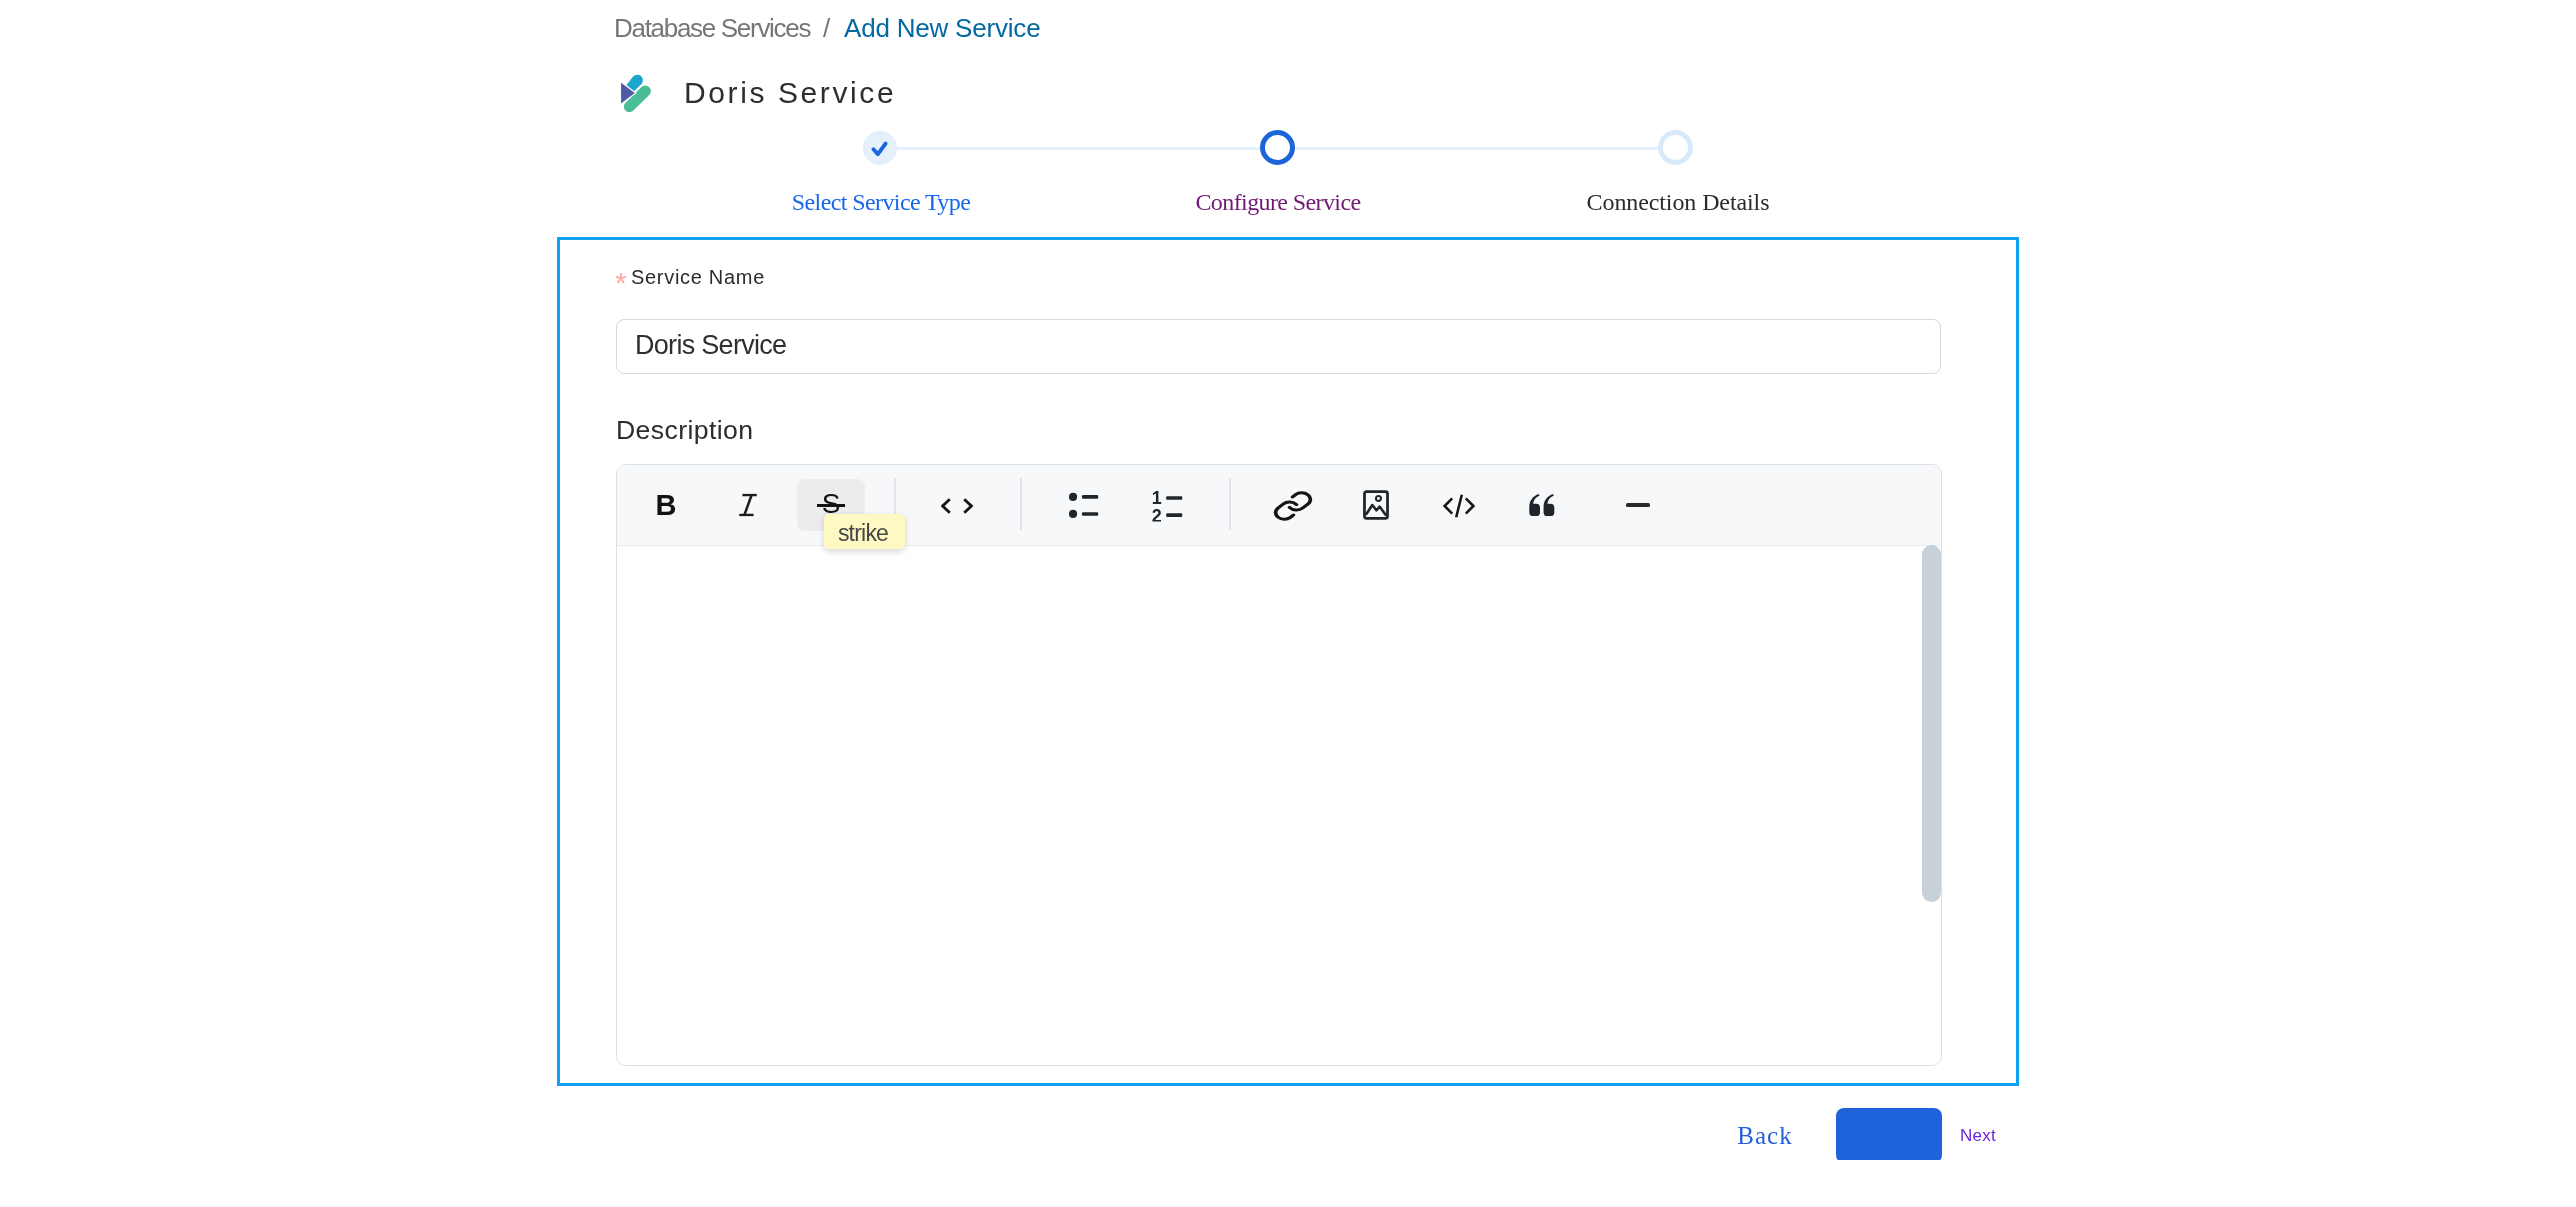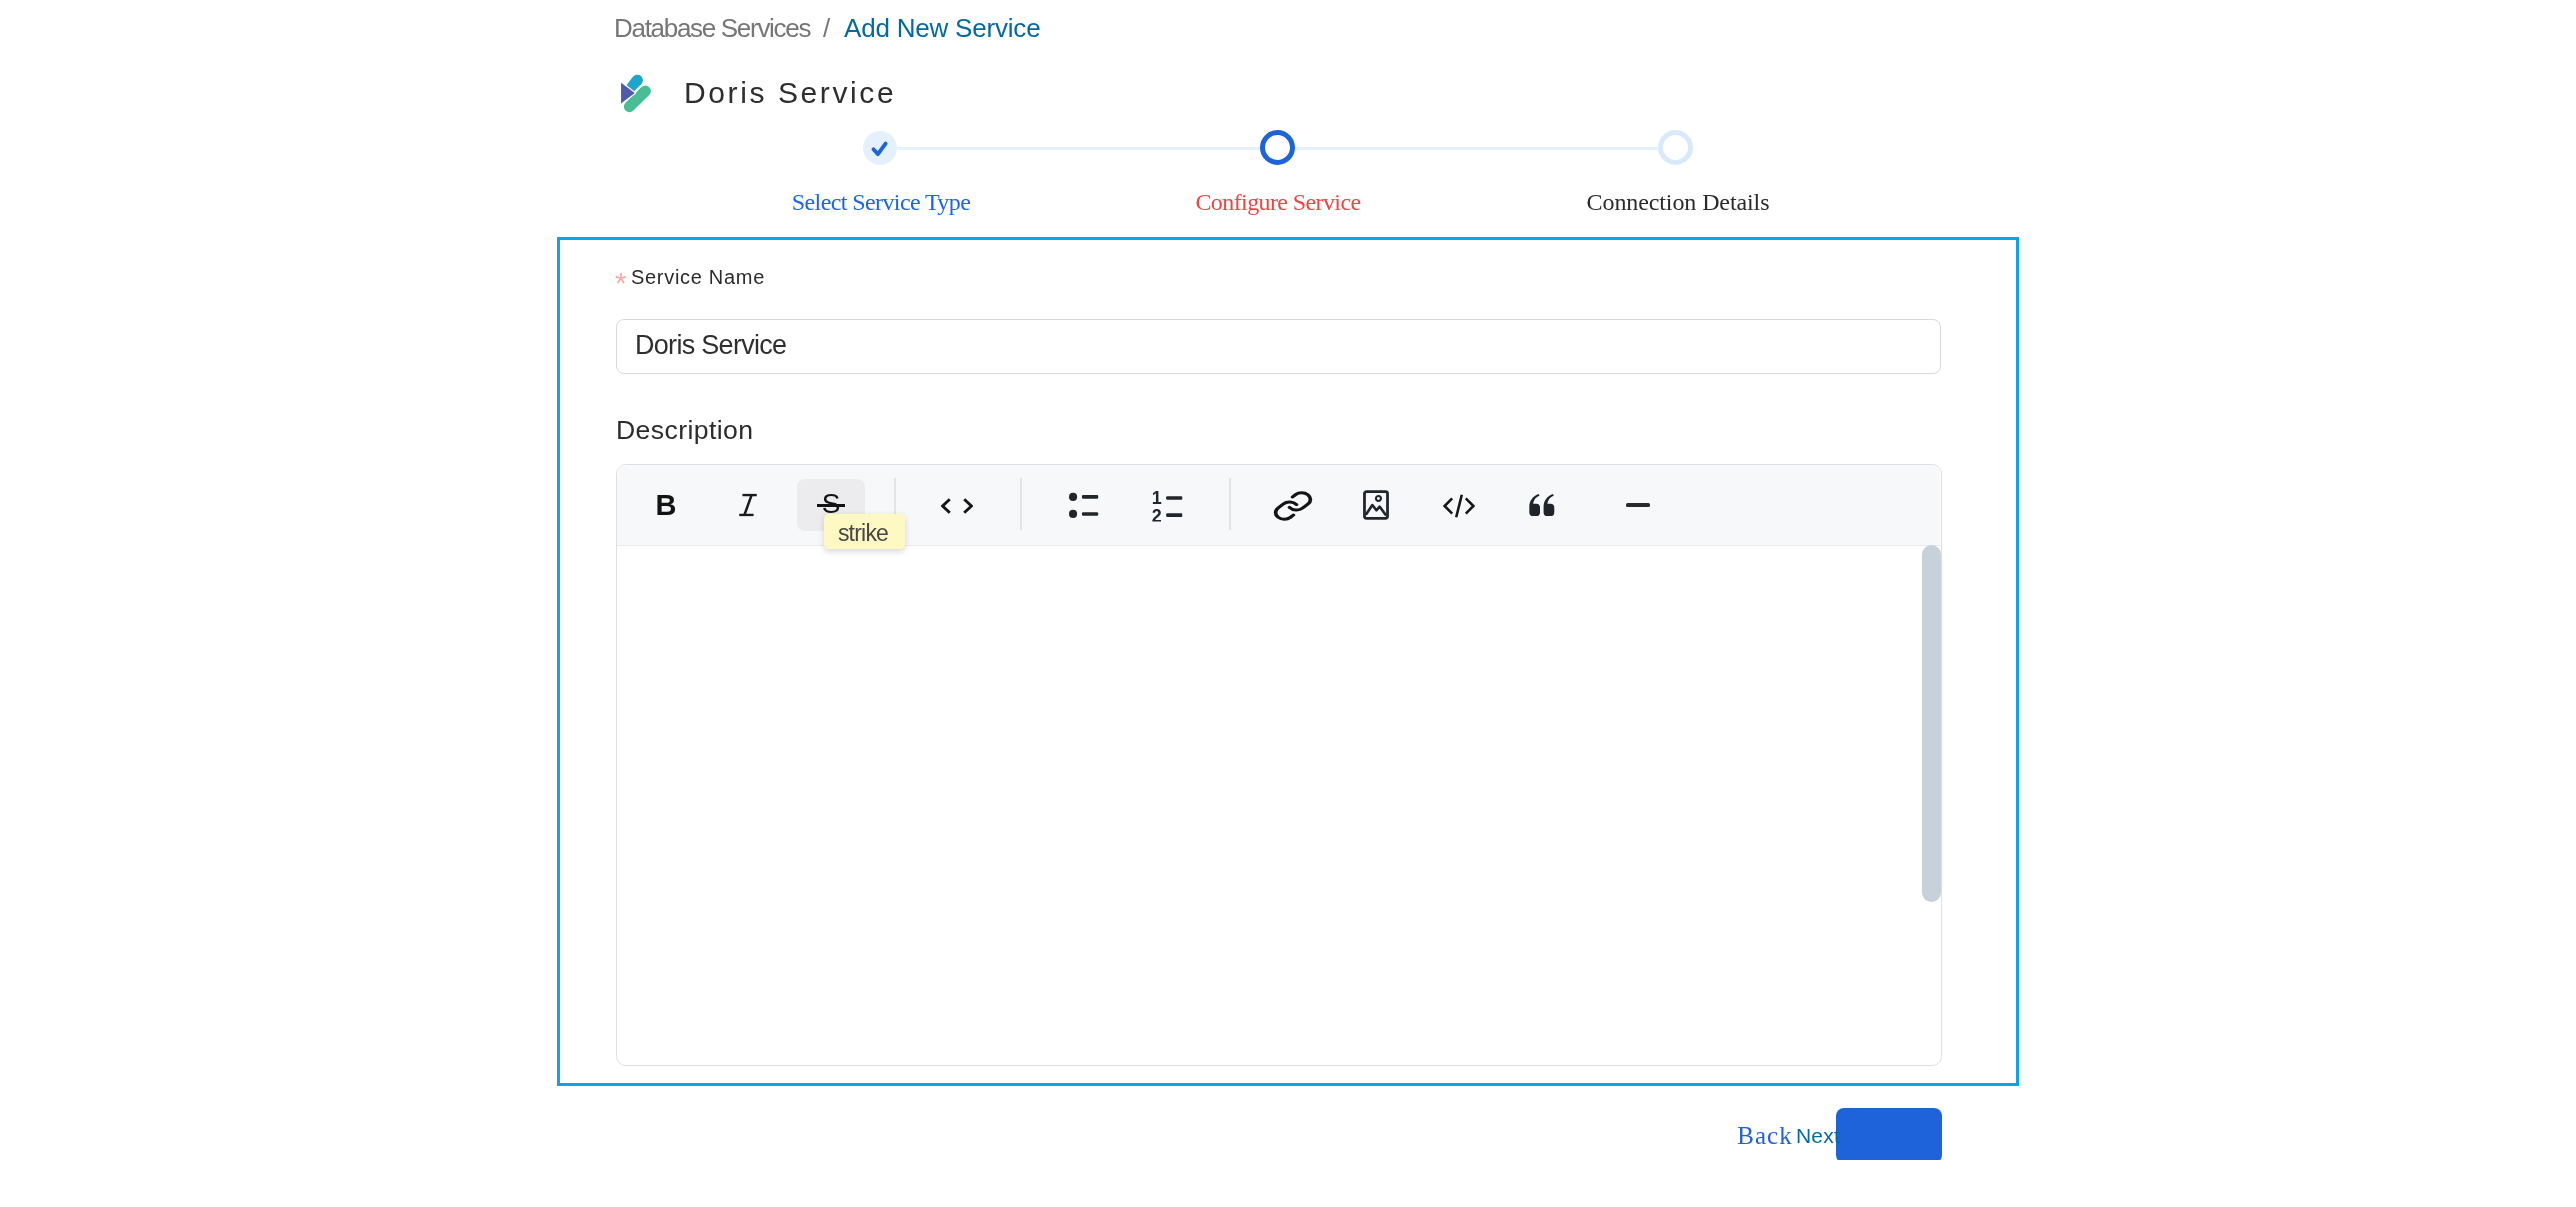--- a/index.html
+++ b/index.html
@@ -32,21 +32,21 @@
   <div class="abs" style="left:897px; top:147px; width:364px; height:3.2px; background:#e4f1fc;"></div>
   <div class="abs" style="left:1294px; top:147px; width:364px; height:3.2px; background:#e4f1fc;"></div>
   <div class="abs" style="left:863px; top:131px; width:34px; height:34px; border-radius:50%; background:#e4f1fd;"></div>
   <svg class="abs" style="left:869px; top:138px;" width="21" height="21" viewBox="0 0 26 26">
     <path d="M5.5 14 L11 20 L20.5 7" fill="none" stroke="#1b64da" stroke-width="4.8" stroke-linecap="round" stroke-linejoin="round"></path>
   </svg>
   <div class="abs" style="left:1260px; top:130px; width:35px; height:35px; border-radius:50%; background:#fff; border:5.6px solid #1b64da;"></div>
   <div class="abs" style="left:1658px; top:130px; width:35px; height:35px; border-radius:50%; background:#fff; border:5.6px solid #d8eafa;"></div>
 
   <div id="lbl1" class="abs cx" style="left:881px; top:189px; font-size:24px; font-weight:500; color:#1766ec; letter-spacing:-0.6px;">Select Service Type</div>
-  <div id="lbl2" class="abs cx" style="left:1278px; top:189px; font-size:24px; font-weight:500; color:#ef4444; letter-spacing:-0.6px;">Configure Service</div>
+  <div id="lbl2" class="abs cx" style="left:1278px; top:189px; font-size:24px; font-weight:500; color:#701a75; letter-spacing:-0.6px;">Configure Service</div>
   <div id="lbl3" class="abs cx" style="left:1678px; top:189px; font-size:24px; font-weight:500; color:#2b2b2b; letter-spacing:-0.1px;">Connection Details</div>
 
   <div class="abs" style="left:557px; top:237px; width:1462px; height:849px; border:3.2px solid #0fa0f2; background:#ffffff;"></div>
 
   <div id="ast" class="abs" style="left:615px; top:266px; font-size:30px; color:#f9aba5;">*</div>
   <div id="svclbl" class="abs" style="left:631px; top:266px; font-size:20px; color:#2c2c2c; letter-spacing:0.7px;">Service Name</div>
   <div class="abs" style="left:616px; top:319px; width:1325px; height:55px; border:1.6px solid #d9d9d9; border-radius:8px; background:#fff;"></div>
   <div id="inptxt" class="abs" style="left:635px; top:330px; font-size:27px; color:#2f2f2f; letter-spacing:-0.7px;">Doris Service</div>
 
   <div id="desclbl" class="abs" style="left:616px; top:415px; font-size:26.6px; color:#2c2c2c; letter-spacing:0.4px;">Description</div>
@@ -124,16 +124,16 @@
   <div class="abs" style="left:1626px; top:503px; width:24px; height:4px; border-radius:1.6px; background:#2a2a2a;"></div>
 
   <div id="tt" class="abs" style="left:824px; top:514px; width:81px; height:35px; background:#fef9c3; border-radius:4.8px; box-shadow:0 2.4px 6.4px rgba(0,0,0,0.15);">
     <div id="tttxt" class="abs cc" style="left:39px; top:18.5px; font-size:23px; color:#474747; letter-spacing:-0.8px;">strike</div>
   </div>
 
   <div class="abs" style="left:1922px; top:545px; width:19.3px; height:357px; border-radius:9.7px; background:#c7d1d9;"></div>
 
   <div id="back" class="abs cx" style="left:1765px; top:1122px; font-size:25px; color:#2460d8; letter-spacing:1px;">Back</div>
   <div class="abs" style="left:1836px; top:1108px; width:106px; height:55px; border-radius:8px; background:#1e63d9;"></div>
-  <div id="next" class="abs cc" style="left:1818px; top:1136px; font-size:21px; color:#0369a1; letter-spacing:0.2px;">Next</div>
+  <div id="next" class="abs cc" style="left:1978px; top:1136px; font-size:17px; color:#6d28d9; letter-spacing:0.2px;">Next</div>
 
 </div>
 
 
 </body></html>

